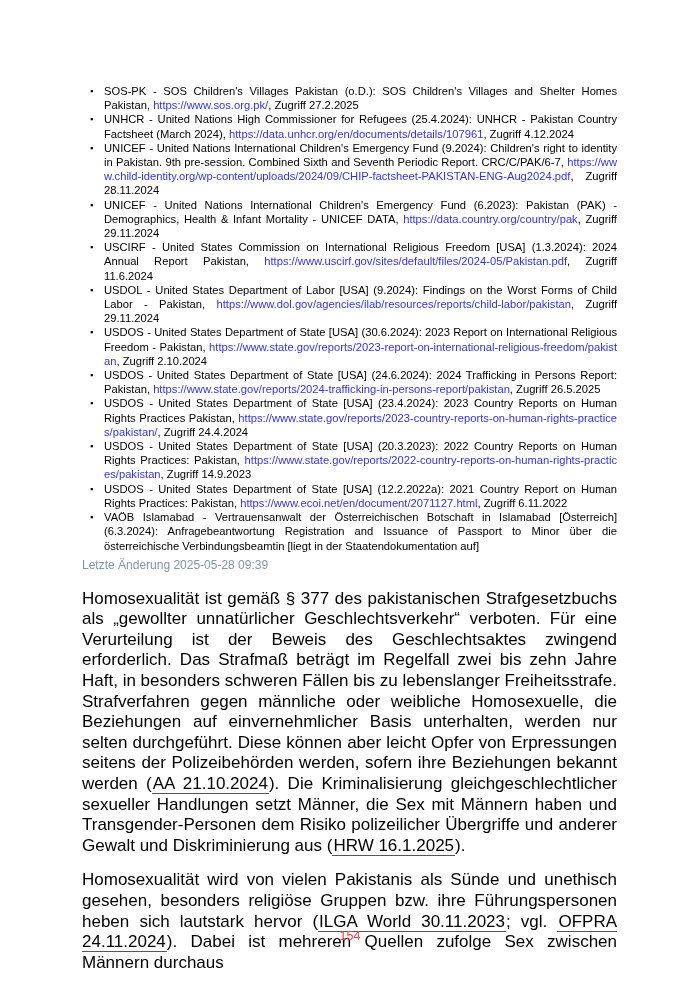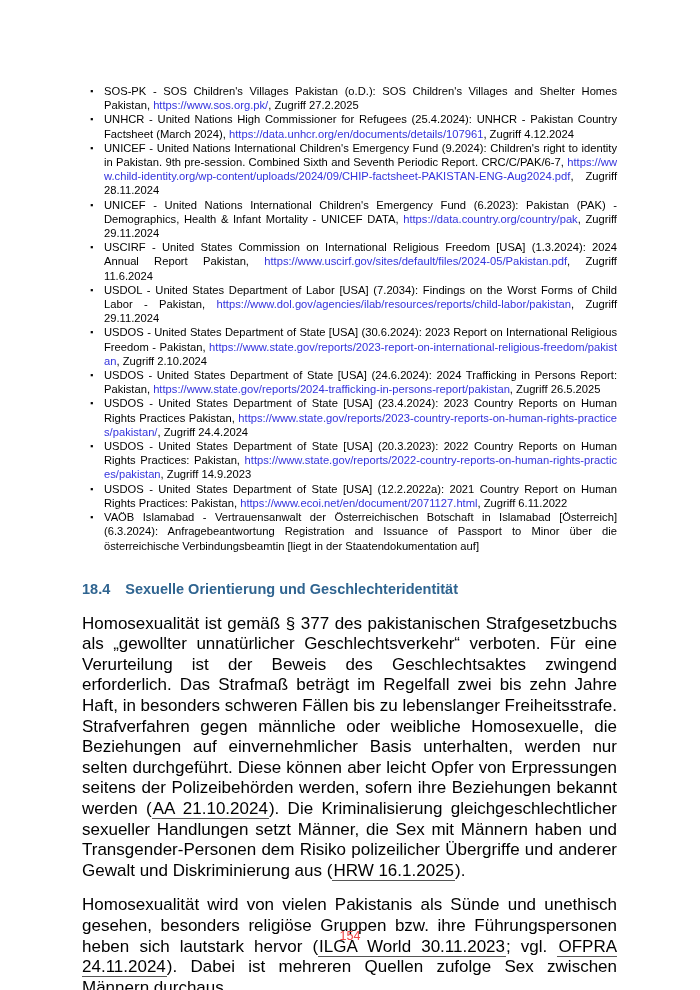--- a/index.html
+++ b/index.html
@@ -82,33 +82,31 @@
 
 <div class="page">
   <div class="content">
 
     <ul class="sources">
         <li><span class="bullet">▪</span><span>SOS-PK - SOS Children's Villages Pakistan (o.D.): SOS Children's Villages and Shelter Homes Pakistan, </span><span class="link">https://www.sos.org.pk/</span><span>, Zugriff 27.2.2025</span></li>
         <li><span class="bullet">▪</span><span>UNHCR - United Nations High Commissioner for Refugees (25.4.2024): UNHCR - Pakistan Country Factsheet (March 2024), </span><span class="link">https://data.unhcr.org/en/documents/details/107961</span><span>, Zugriff 4.12.2024</span></li>
         <li><span class="bullet">▪</span><span>UNICEF - United Nations International Children's Emergency Fund (9.2024): Children's right to identity in Pakistan. 9th pre-session. Combined Sixth and Seventh Periodic Report. CRC/C/PAK/6-7, </span><span class="link">https://www.child-identity.org/wp-content/uploads/2024/09/CHIP-factsheet-PAKISTAN-ENG-Aug2024.pdf</span><span>, Zugriff 28.11.2024</span></li>
         <li><span class="bullet">▪</span><span>UNICEF - United Nations International Children's Emergency Fund (6.2023): Pakistan (PAK) - Demographics, Health &amp; Infant Mortality - UNICEF DATA, </span><span class="link">https://data.country.org/country/pak</span><span>, Zugriff 29.11.2024</span></li>
         <li><span class="bullet">▪</span><span>USCIRF - United States Commission on International Religious Freedom [USA] (1.3.2024): 2024 Annual Report Pakistan, </span><span class="link">https://www.uscirf.gov/sites/default/files/2024-05/Pakistan.pdf</span><span>, Zugriff 11.6.2024</span></li>
-        <li><span class="bullet">▪</span><span>USDOL - United States Department of Labor [USA] (7.2034): Findings on the Worst Forms of Child Labor - Pakistan, </span><span class="link">https://www.dol.gov/agencies/ilab/resources/reports/child-labor/pakistan</span><span>, Zugriff 29.11.2024</span></li>
+        <li><span class="bullet">▪</span><span>USDOL - United States Department of Labor [USA] (9.2024): Findings on the Worst Forms of Child Labor - Pakistan, </span><span class="link">https://www.dol.gov/agencies/ilab/resources/reports/child-labor/pakistan</span><span>, Zugriff 29.11.2024</span></li>
         <li><span class="bullet">▪</span><span>USDOS - United States Department of State [USA] (30.6.2024): 2023 Report on International Religious Freedom - Pakistan, </span><span class="link">https://www.state.gov/reports/2023-report-on-international-religious-freedom/pakistan</span><span>, Zugriff 2.10.2024</span></li>
         <li><span class="bullet">▪</span><span>USDOS - United States Department of State [USA] (24.6.2024): 2024 Trafficking in Persons Report: Pakistan, </span><span class="link">https://www.state.gov/reports/2024-trafficking-in-persons-report/pakistan</span><span>, Zugriff 26.5.2025</span></li>
         <li><span class="bullet">▪</span><span>USDOS - United States Department of State [USA] (23.4.2024): 2023 Country Reports on Human Rights Practices Pakistan, </span><span class="link">https://www.state.gov/reports/2023-country-reports-on-human-rights-practices/pakistan/</span><span>, Zugriff 24.4.2024</span></li>
         <li><span class="bullet">▪</span><span>USDOS - United States Department of State [USA] (20.3.2023): 2022 Country Reports on Human Rights Practices: Pakistan, </span><span class="link">https://www.state.gov/reports/2022-country-reports-on-human-rights-practices/pakistan</span><span>, Zugriff 14.9.2023</span></li>
         <li><span class="bullet">▪</span><span>USDOS - United States Department of State [USA] (12.2.2022a): 2021 Country Report on Human Rights Practices: Pakistan, </span><span class="link">https://www.ecoi.net/en/document/2071127.html</span><span>, Zugriff 6.11.2022</span></li>
         <li><span class="bullet">▪</span><span>VAÖB Islamabad - Vertrauensanwalt der Österreichischen Botschaft in Islamabad [Österreich] (6.3.2024): Anfragebeantwortung Registration and Issuance of Passport to Minor über die österreichische Verbindungsbeamtin [liegt in der Staatendokumentation auf]</span></li>
       </ul>
 
-    <h2 class="section-heading">
-      <span class="section-number">18.4</span><span class="section-title">Sexuelle Orientierung und Geschlechteridentität</span>
-    </h2>
 
+    <div class="last-modified">Letzte Änderung 2025-05-28 09:39</div>
 
     <div class="body-paragraphs">
         <p><span>Homosexualität ist gemäß § 377 des pakistanischen Strafgesetzbuchs als „gewollter unnatürlicher Geschlechtsverkehr“ verboten. Für eine Verurteilung ist der Beweis des Geschlechtsaktes zwingend erforderlich. Das Strafmaß beträgt im Regelfall zwei bis zehn Jahre Haft, in besonders schweren Fällen bis zu lebenslanger Freiheitsstrafe. Strafverfahren gegen männliche oder weibliche Homosexuelle, die Beziehungen auf einvernehmlicher Basis unterhalten, werden nur selten durchgeführt. Diese können aber leicht Opfer von Erpressungen seitens der Polizeibehörden werden, sofern ihre Beziehungen bekannt werden (</span><span class="citation">AA 21.10.2024</span><span>). Die Kriminalisierung gleichgeschlechtlicher sexueller Handlungen setzt Männer, die Sex mit Männern haben und Transgender-Personen dem Risiko polizeilicher Übergriffe und anderer Gewalt und Diskriminierung aus (</span><span class="citation">HRW 16.1.2025</span><span>).</span></p>
         <p><span>Homosexualität wird von vielen Pakistanis als Sünde und unethisch gesehen, besonders religiöse Gruppen bzw. ihre Führungspersonen heben sich lautstark hervor (</span><span class="citation">ILGA World 30.11.2023</span><span>; vgl. </span><span class="citation">OFPRA 24.11.2024</span><span>). Dabei ist mehreren Quellen zufolge Sex zwischen Männern durchaus</span></p>
       </div>
 
   </div>
 
   <div class="page-number">154</div>
 </div>

